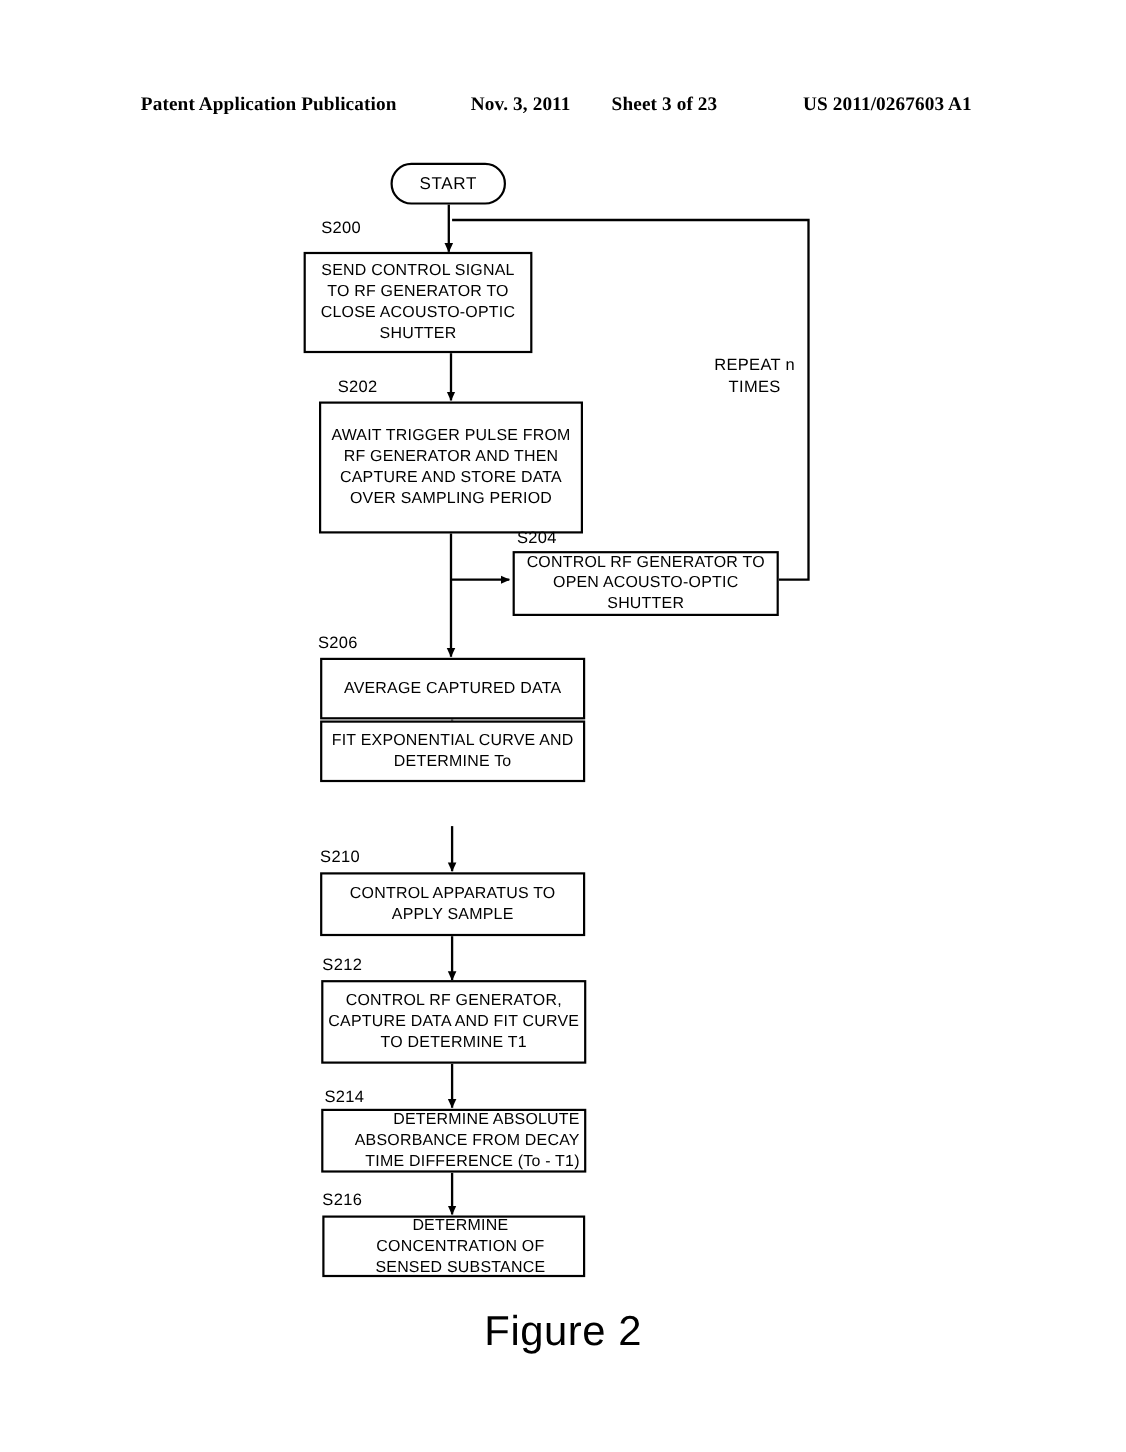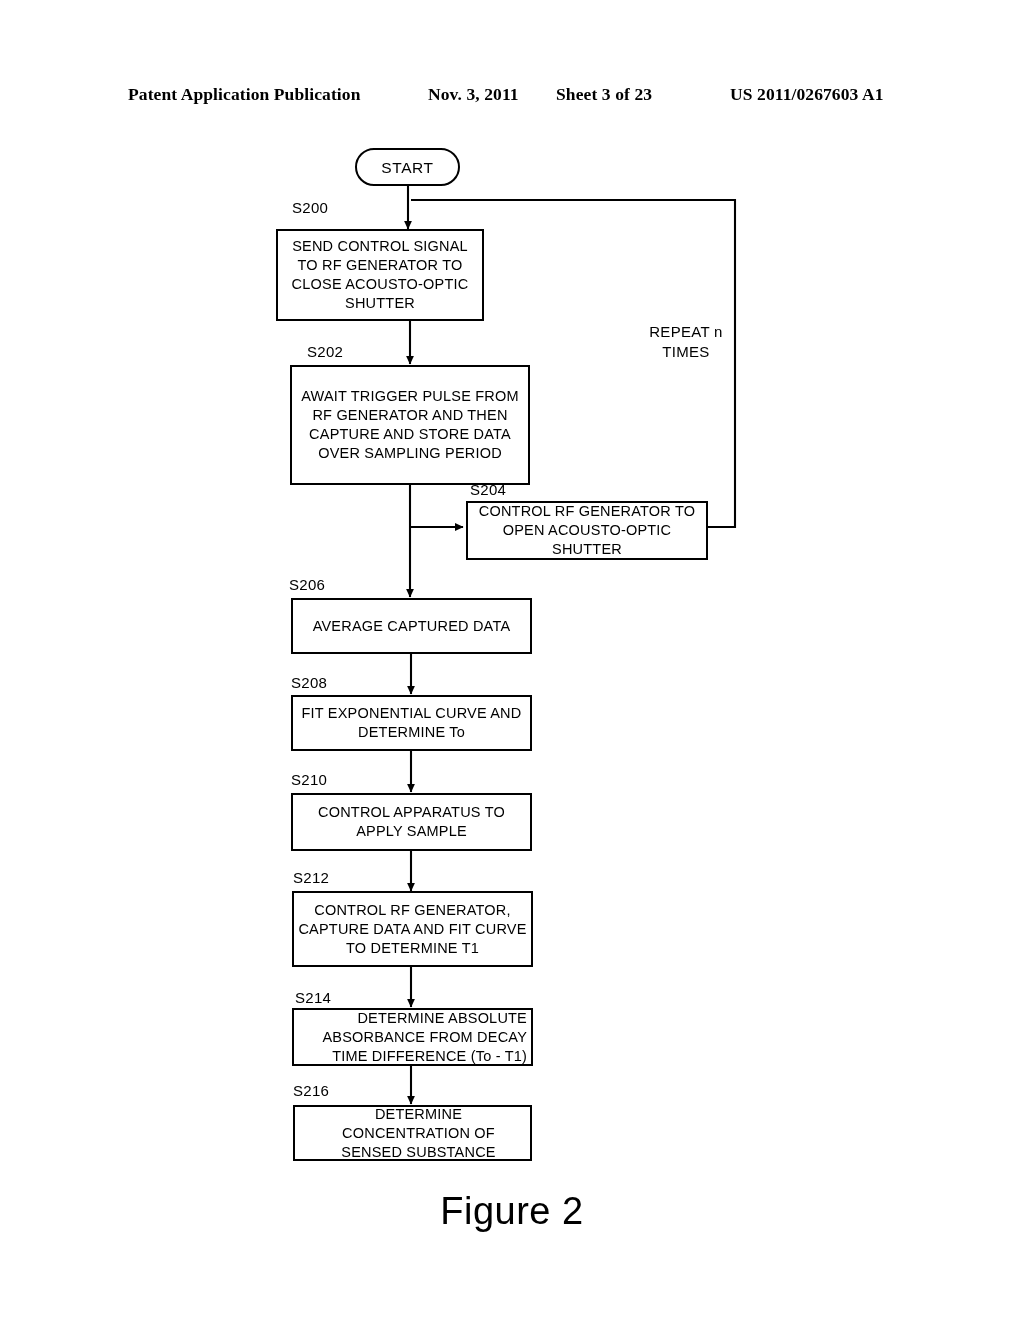--- a/index.html
+++ b/index.html
@@ -183,21 +183,21 @@
 
   <div class="loop-label" style="left:636px; top:322px; width:100px;">REPEAT n
 TIMES</div>
 
   <div class="step-label" style="left:289px; top:576px;">S206</div>
   <div class="node" style="left:291px; top:598px; width:241px; height:56px;">
     <span>AVERAGE CAPTURED DATA</span>
   </div>
 
   <div class="step-label" style="left:291px; top:674px;">S208</div>
-  <div class="node" style="left:291px; top:695px; width:241px; height:56px;">
+  <div class="node" style="left:291px; top:655px; width:241px; height:56px;">
     <span>FIT EXPONENTIAL CURVE AND DETERMINE To</span>
   </div>
 
   <div class="step-label" style="left:291px; top:771px;">S210</div>
   <div class="node" style="left:291px; top:793px; width:241px; height:58px;">
     <span>CONTROL APPARATUS TO APPLY SAMPLE</span>
   </div>
 
   <div class="step-label" style="left:293px; top:869px;">S212</div>
   <div class="node" style="left:292px; top:891px; width:241px; height:76px;">

